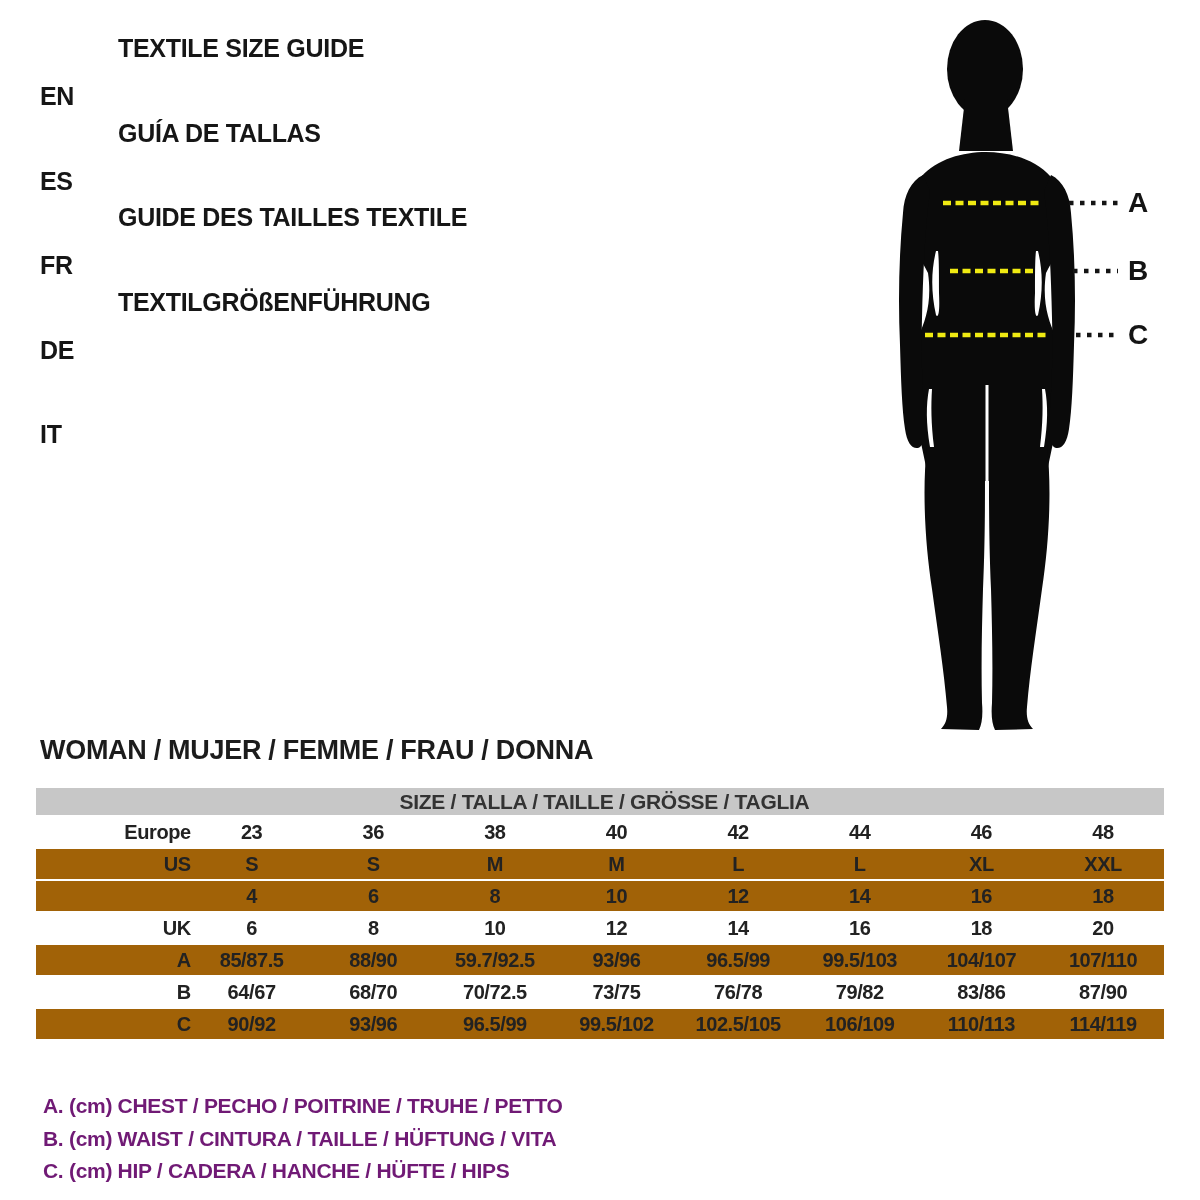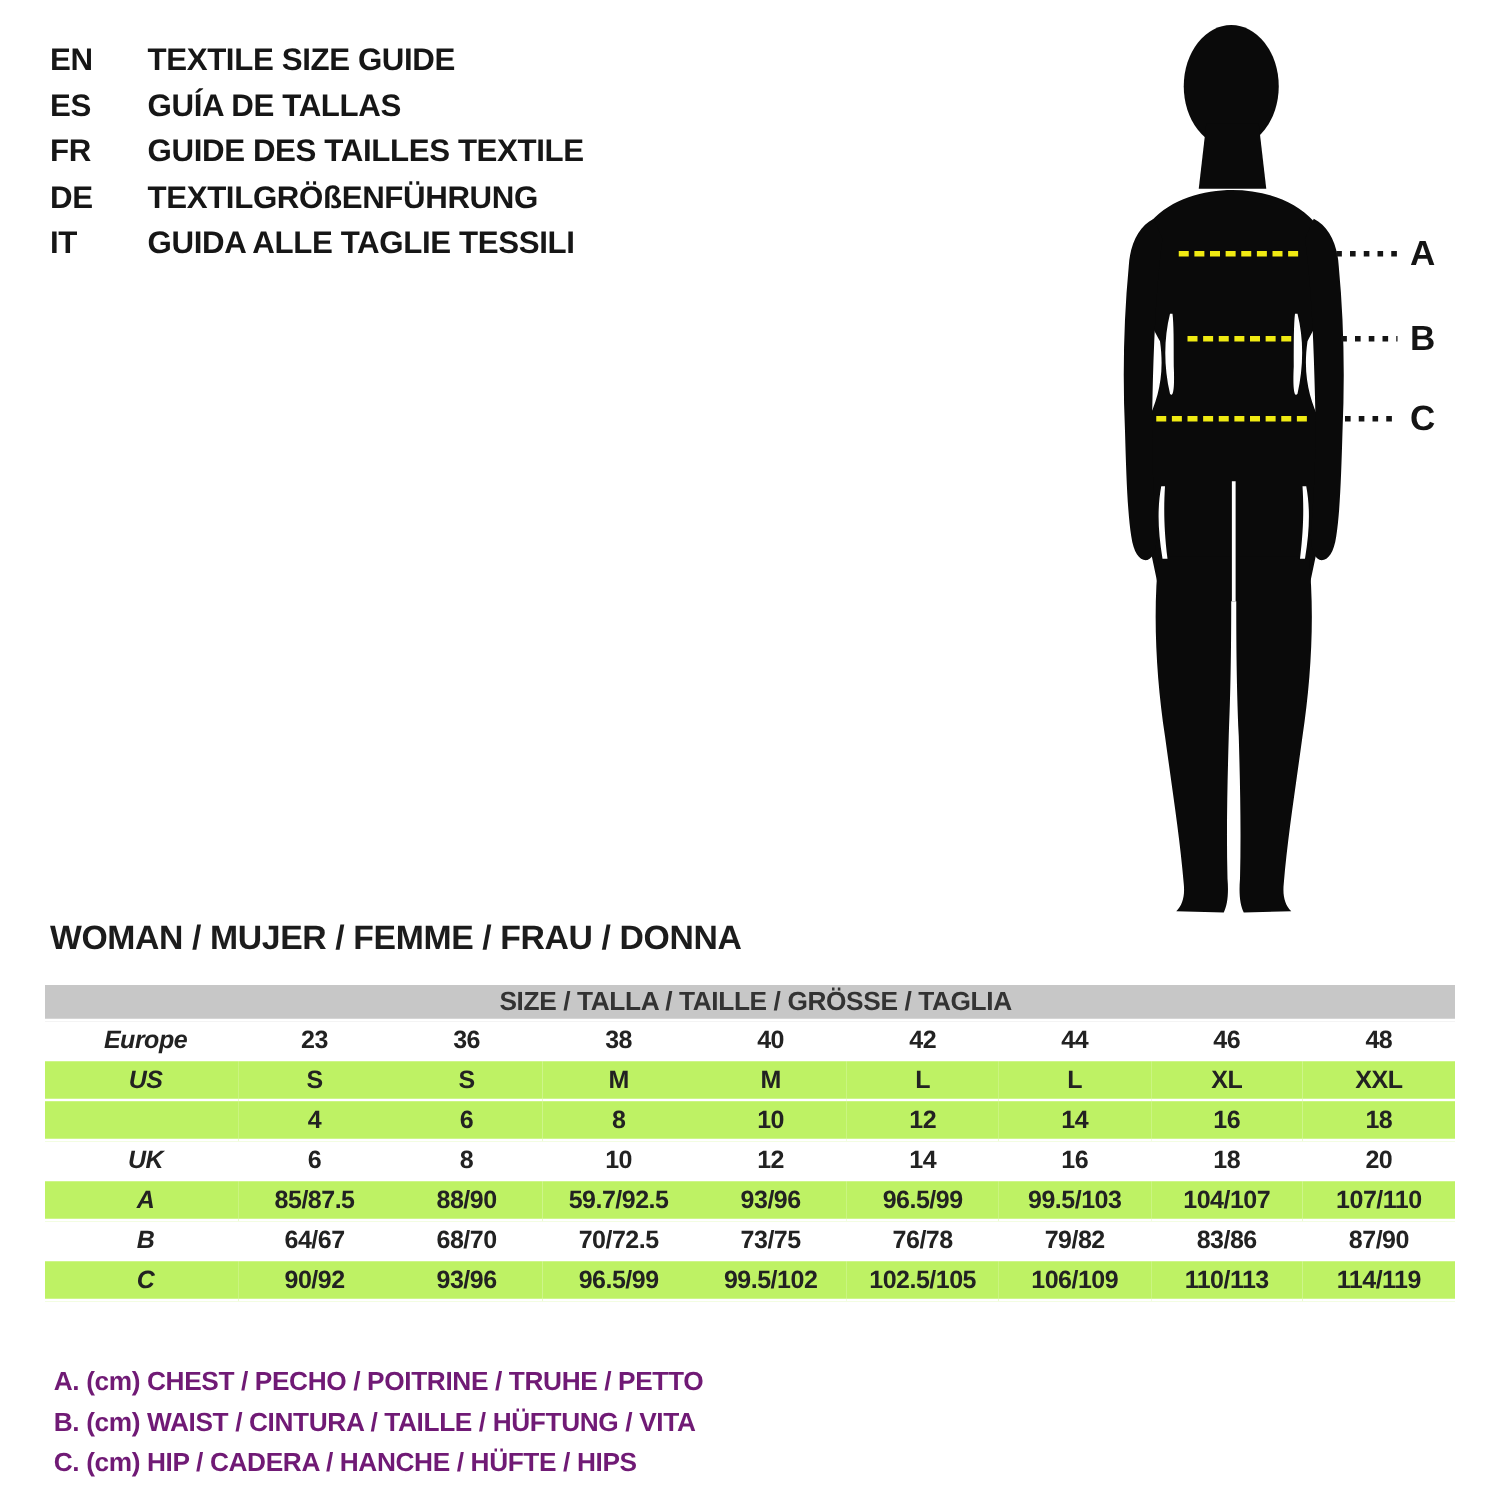--- a/index.html
+++ b/index.html
@@ -3,40 +3,40 @@
 <meta charset="utf-8">
 <style>
   html,body{margin:0;padding:0;}
   body{width:1200px;height:1200px;background:#ffffff;
        font-family:"Liberation Sans",sans-serif;}
   #page{position:relative;width:1200px;height:1200px;background:#ffffff;overflow:hidden;}
 
   
   .langs{position:absolute;left:40px;top:30px;color:#161616;}
   .lang-row{display:flex;line-height:36.5px;font-size:25px;font-weight:bold;letter-spacing:-0.3px;}
-  .lang-code{width:78px;flex:0 0 78px;}
+  .lang-code{width:78px;flex:0 0 78px;margin-top:48px;}
 
   
   .figure{position:absolute;left:885px;top:15px;width:280px;height:720px;}
   .fig-label{font-family:"Liberation Sans",sans-serif;font-size:28px;font-weight:bold;fill:#141414;}
 
   
   .section-heading{position:absolute;left:40px;top:735px;font-size:27px;font-weight:bold;
                    letter-spacing:-0.3px;color:#1c1c1c;}
 
   
   table.size{position:absolute;left:36px;top:788px;width:1128px;border-collapse:separate;
              border-spacing:0;table-layout:fixed;}
   table.size td{height:30px;border-bottom:2px solid #ffffff;font-size:20px;font-weight:bold;
                 letter-spacing:-0.4px;color:#222222;text-align:center;padding:0;
                 vertical-align:middle;overflow:hidden;white-space:nowrap;}
   table.size tr.hdr td{background:#c7c7c7;text-align:center;padding-left:9px;height:27px;
                        font-size:21px;color:#333333;letter-spacing:-0.3px;}
-  table.size td.lab{text-align:center;padding-left:6px;font-style:italic;}
-  table.size tr.shade td{background:#bef264;}
+  table.size td.lab{text-align:right;padding-left:6px;}
+  table.size tr.shade td{background:#a16207;}
 
   
   .legend{position:absolute;left:43px;top:1090px;color:#701a75;}
   .legend-line{font-size:21px;font-weight:bold;letter-spacing:-0.3px;line-height:32.5px;}
 </style>
 </head>
 <body>
 
 <div id="page">
 
@@ -52,21 +52,20 @@
     <div class="lang-row">
       <span class="lang-code">FR</span>
       <span class="lang-label">GUIDE DES TAILLES TEXTILE</span>
     </div>
     <div class="lang-row">
       <span class="lang-code">DE</span>
       <span class="lang-label">TEXTILGRÖßENFÜHRUNG</span>
     </div>
     <div class="lang-row">
       <span class="lang-code">IT</span>
-      <span class="lang-label">GUIDA ALLE TAGLIE TESSILI</span>
     </div>
   </div>
 
   <svg class="figure" viewBox="0 0 280 720" xmlns="http://www.w3.org/2000/svg">
 
     <g fill="#0a0a0a">
 
       <ellipse cx="100" cy="54" rx="38" ry="49"></ellipse>
 
       <path d="M80,84 L122,84 L128,136 L74,136 Z"></path>

